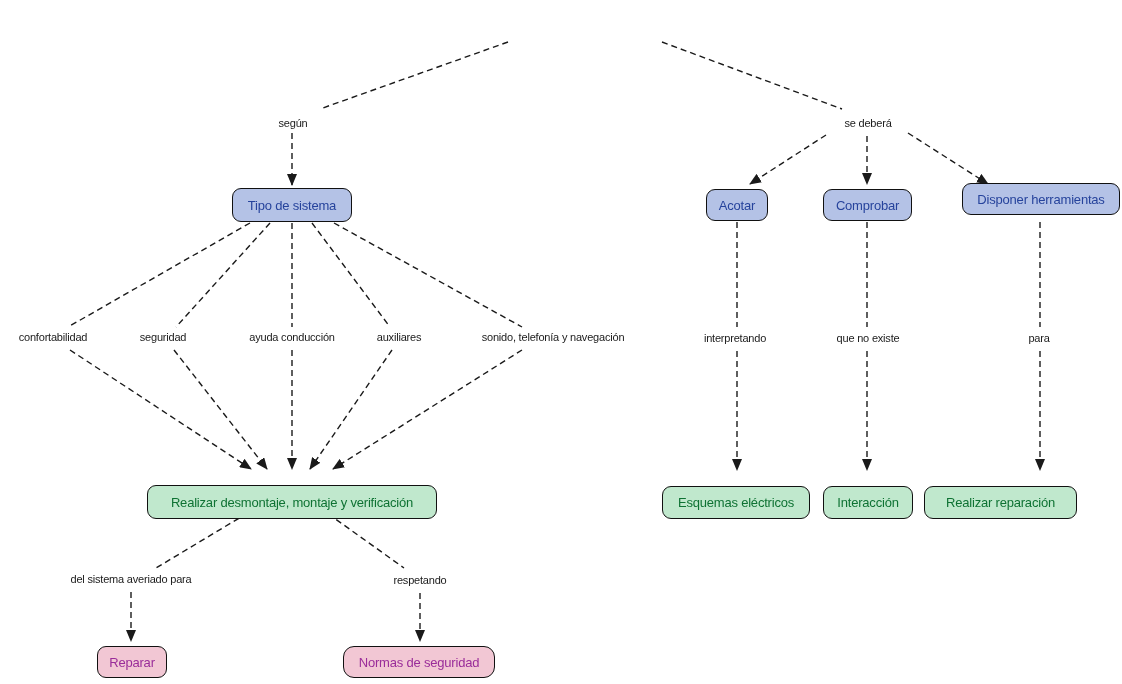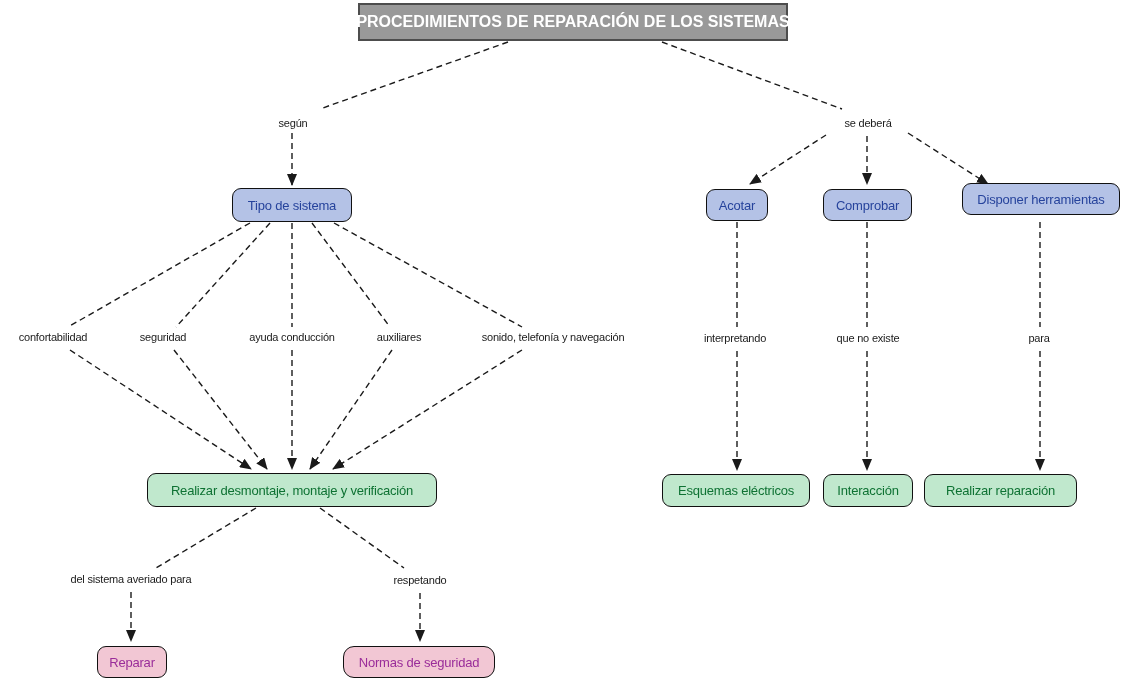--- a/index.html
+++ b/index.html
@@ -37,21 +37,21 @@
   .title-node {
     border-radius: 0;
     border: 2px solid var(--title-border, #4d4d4d);
     background: var(--title-fill, #999999);
     color: var(--title-text, #ffffff);
     font-weight: bold;
     font-size: 16px;
     letter-spacing: 0px;
   }
   .blue  { background: var(--blue-fill, #b4c2e6);  color: var(--blue-text, #26439c); }
-  .green { background: var(--green-fill, #c0e8cd); color: var(--green-text, #0e7233); }
+  .green { background: var(--green-fill, #c0e8cd); color: var(--green-text, #0e7233); margin-top: 12px; }
   .pink  { background: var(--pink-fill, #f2c7d4);  color: var(--pink-text, #9a2d9a); }
   .link-label {
     position: absolute;
     transform: translateX(-50%);
     font-size: 11px;
     letter-spacing: -0.2px;
     color: var(--line-color, #1a1a1a);
     white-space: nowrap;
   }
 </style>
@@ -89,21 +89,20 @@
     <line class="edge" marker-end="url(#arrow)" x1="292" y1="350" x2="292" y2="469"></line>
     <line class="edge" marker-end="url(#arrow)" x1="392" y1="350" x2="310" y2="469"></line>
     <line class="edge" marker-end="url(#arrow)" x1="522" y1="350" x2="333" y2="469"></line>
     <line class="edge" marker-end="url(#arrow)" x1="737" y1="351" x2="737" y2="470"></line>
     <line class="edge" marker-end="url(#arrow)" x1="867" y1="351" x2="867" y2="470"></line>
     <line class="edge" marker-end="url(#arrow)" x1="1040" y1="351" x2="1040" y2="470"></line>
     <line class="edge" marker-end="url(#arrow)" x1="131" y1="592" x2="131" y2="641"></line>
     <line class="edge" marker-end="url(#arrow)" x1="420" y1="593" x2="420" y2="641"></line>
   </svg>
 
-  <div class="node title-node" style="left:358px; top:3px; width:430px; height:38px;">PROCEDIMIENTOS DE REPARACIÓN DE LOS SISTEMAS</div>
 
   <div class="node blue" style="left:232px; top:188px; width:120px; height:34px;">Tipo de sistema</div>
 
   <div class="node blue" style="left:706px; top:189px; width:62px; height:32px;">Acotar</div>
 
   <div class="node blue" style="left:823px; top:189px; width:89px; height:32px;">Comprobar</div>
 
   <div class="node blue" style="left:962px; top:183px; width:158px; height:32px;">Disponer herramientas</div>
 
   <div class="node green" style="left:147px; top:473px; width:290px; height:34px;">Realizar desmontaje, montaje y verificación</div>

